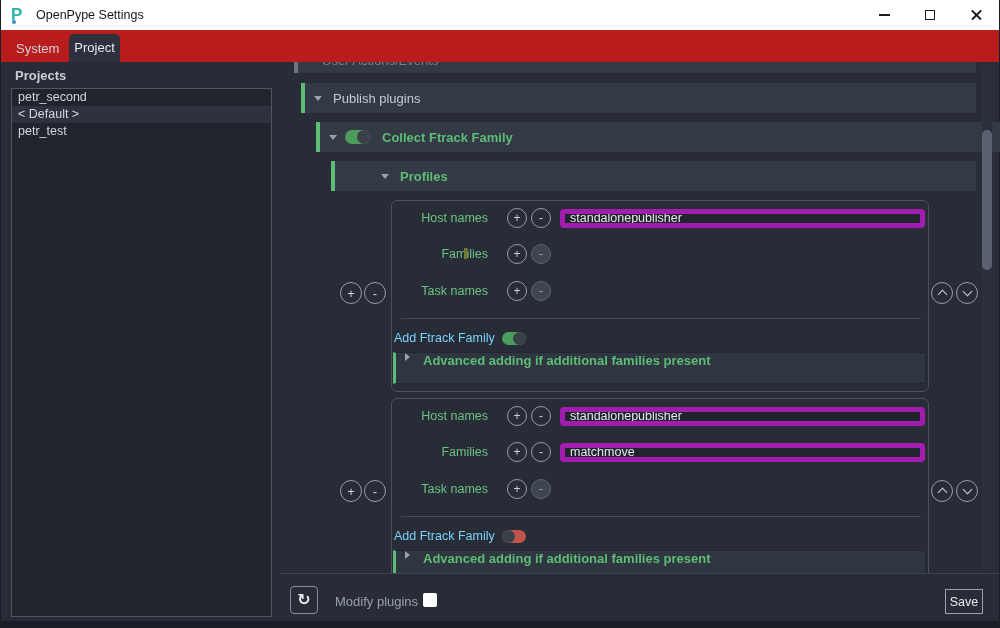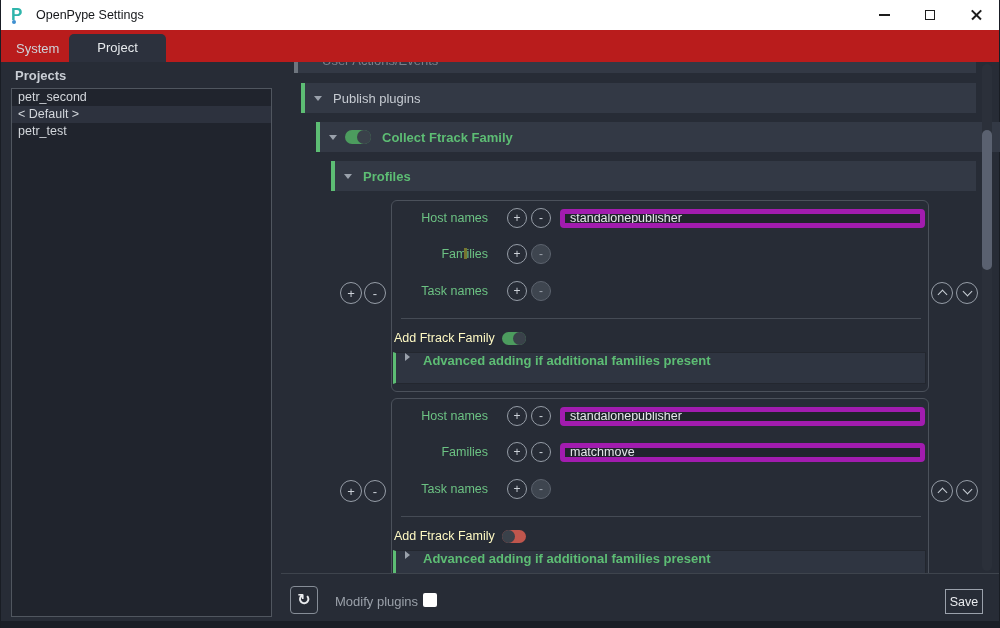--- a/index.html
+++ b/index.html
@@ -22,21 +22,21 @@
   .g-max { width:10px; height:10px; border:1.4px solid #1d1d1d; }
   .g-close { position:relative; width:13px; height:13px; }
   .g-close i { position:absolute; left:0; top:5.6px; width:13px; height:1.6px; background:#1d1d1d; }
   .g-close i:first-child { transform:rotate(45deg); }
   .g-close i:last-child { transform:rotate(-45deg); }
 
   
   .tabbar { position:absolute; left:0; top:30px; right:0; height:32px; background:#b91c1c;
     display:flex; align-items:flex-end; padding-left:5px; }
   .tab { padding:4px 10px 6px; font-size:13px; color:#ced2d8; }
-  .tab.active { background:#2c313d; border-radius:5px 5px 0 0; color:#e7eaed; padding:6px 28px 7px; }
+  .tab.active { background:#2c313d; border-radius:5px 5px 0 0; color:#e7eaed; padding:6px 5px 7px; }
 
   
   .bodyarea { position:absolute; left:0; top:62px; right:0; bottom:0; }
 
   
   .sidebar { position:absolute; left:0; top:0; bottom:0; width:280px; }
   .projects-heading { position:absolute; left:14px; top:6px; font-size:13px; font-weight:bold; color:#c9ced5; }
   .projects-list { position:absolute; left:10px; top:26px; width:261px; bottom:11px;
     background:#20242d; border:1px solid #50565f; }
   .proj { height:17px; line-height:17px; padding-left:6px; font-size:12.5px; color:#d3d7dc; }
@@ -74,21 +74,21 @@
   .cbtn { flex:none; width:20px; height:20px; border-radius:50%; border:1px solid #969da7;
     display:flex; align-items:center; justify-content:center;
     font-size:12px; color:#ccd1d8; line-height:1; }
   .cbtn.first { margin-left:19px; } .cbtn.second { margin-left:4px; }
   .cbtn.filled { background:#3e454f; border-color:#5c636e; color:#9aa1ab; }
   .pinput { flex:1; margin:0 3px 0 9px; height:19px; background:#20242c;
     border:5px solid #a21caf; border-radius:4px; color:#e6e8eb; font-size:12.5px;
     padding:0 5px; font-family:"Liberation Sans","DejaVu Sans",sans-serif; }
   .pdivider { position:absolute; left:9px; right:7px; top:117px; height:1px; background:#454b55; }
   .addrow { position:absolute; left:2px; top:127px; height:20px; display:flex; align-items:center; }
-  .addrow .alabel { font-size:12.5px; color:#fef9c3; margin-right:7px; }
+  .addrow .alabel { font-size:12.5px; color:#7dd3fc; margin-right:7px; }
   .advbar { position:absolute; left:1px; right:2px; top:151px; height:32px;
     background:#2f3541; border:1px solid #23272f; border-left:3px solid #5dbd74;
     display:flex; align-items:flex-start; }
   .advbar .caret-right { margin-left:9px; }
   .advbar .atext { margin-left:13px; font-size:13px; font-weight:bold; color:#5dbd74; }
   .artifact { position:absolute; left:72px; top:47px; width:3px; height:11px; background:#76762f; }
 
   
   .sidebtn { position:absolute; width:22px; height:22px; border-radius:50%;
     border:1px solid #969da7; display:flex; align-items:center; justify-content:center;
@@ -171,21 +171,21 @@
       </div>
 
       <div class="hbar" style="left:35px; top:60px; width:740px; border-left:4px solid #5dbd74;">
         <span class="caret-down"></span>
         <span class="toggle on big">
             <i></i>
           </span>
         <span class="htext green">Collect Ftrack Family</span>
       </div>
 
-      <div class="hbar" style="left:50px; top:99px; width:645px; border-left:4px solid #5dbd74;">
+      <div class="hbar" style="left:50px; top:99px; width:645px; border-left:4px solid #5dbd74;padding-left:37px;">
         <span class="caret-down"></span>
         <span class="htext green">Profiles</span>
       </div>
 
       <div class="pbox" style="top:138px;">
         <div class="prow" style="top:6px;">
           <span class="plabel">Host names</span>
           <span class="cbtn first">
               <span>+</span>
             </span>

